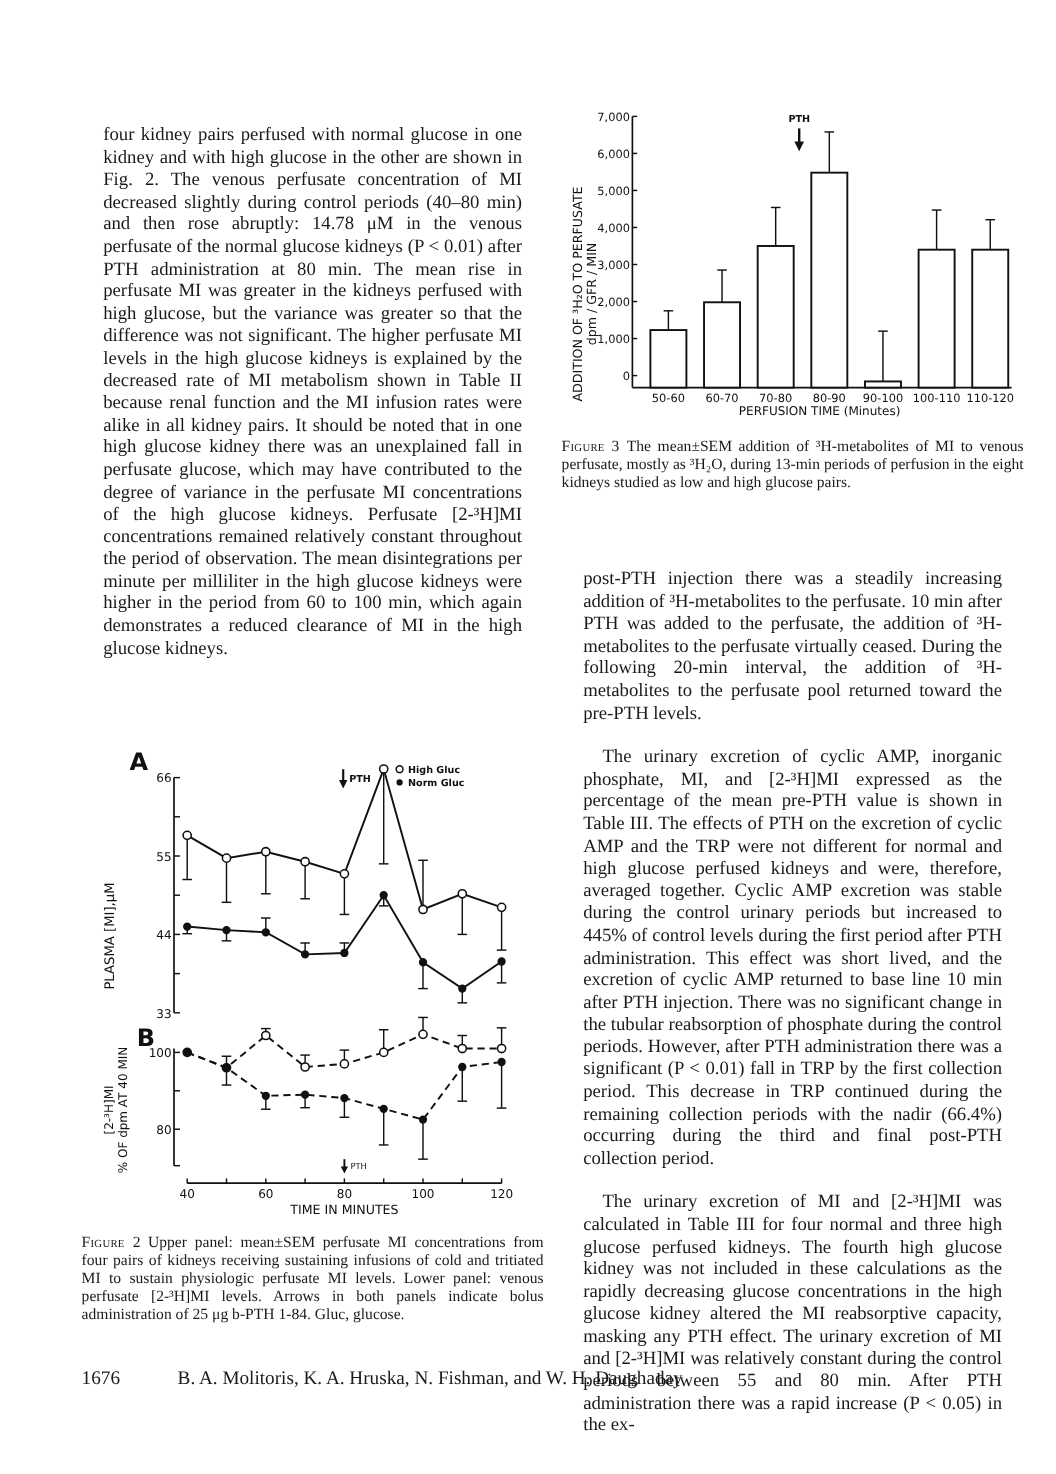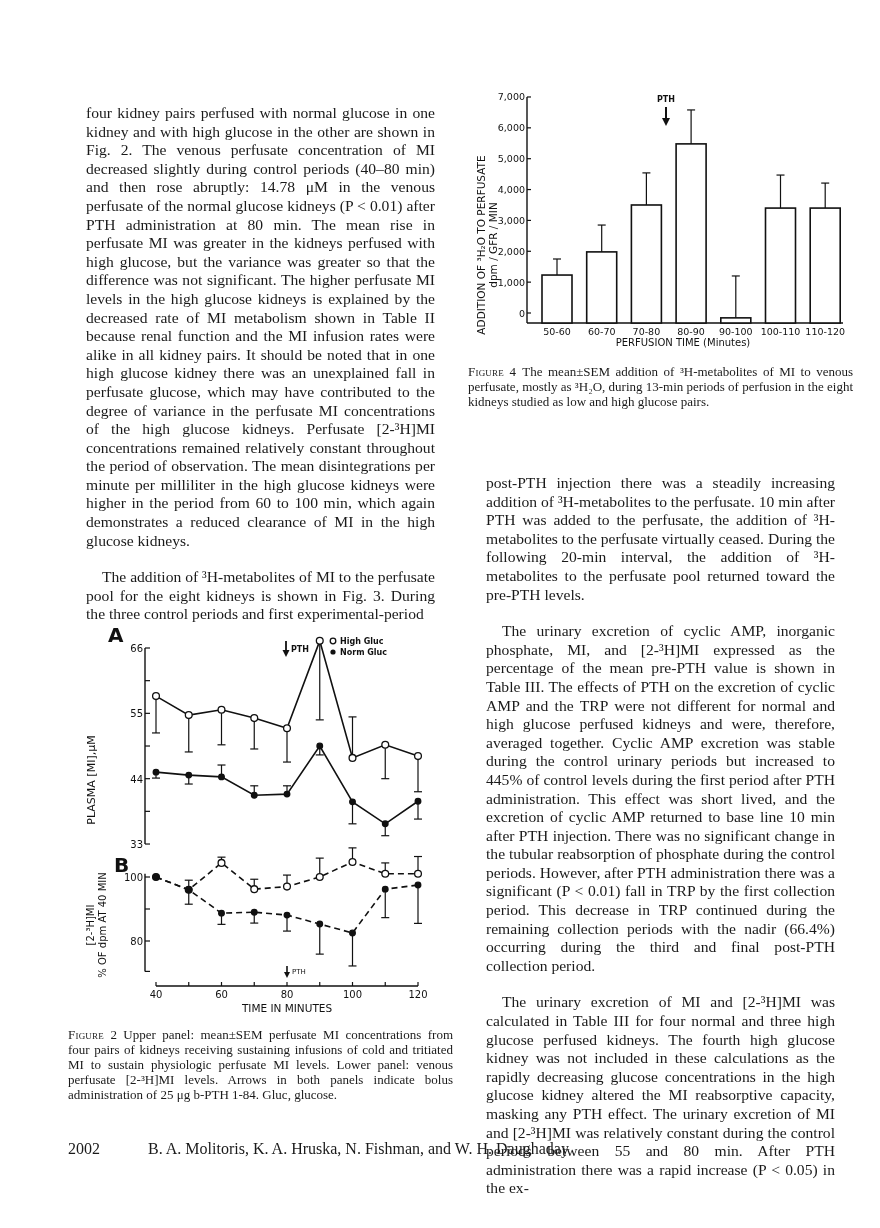--- a/index.html
+++ b/index.html
@@ -18,21 +18,20 @@
   #footer .page-num { display: inline-block; width: 80px; }
   #footer .authors { }
   svg text { font-family: "DejaVu Sans", "Liberation Sans", sans-serif; fill: #111; }
   .chart { position: absolute; }
 </style>
 </head>
 <body>
 
 <div class="col" id="left-col-top">
   <p>four kidney pairs perfused with normal glucose in one kidney and with high glucose in the other are shown in Fig. 2. The venous perfusate concentration of MI decreased slightly during control periods (40–80 min) and then rose abruptly: 14.78 μM in the venous perfusate of the normal glucose kidneys (P &lt; 0.01) after PTH administration at 80 min. The mean rise in perfusate MI was greater in the kidneys perfused with high glucose, but the variance was greater so that the difference was not significant. The higher perfusate MI levels in the high glucose kidneys is explained by the decreased rate of MI metabolism shown in Table II because renal function and the MI infusion rates were alike in all kidney pairs. It should be noted that in one high glucose kidney there was an unexplained fall in perfusate glucose, which may have contributed to the degree of variance in the perfusate MI concentrations of the high glucose kidneys. Perfusate [2-³H]MI concentrations remained relatively constant throughout the period of observation. The mean disintegrations per minute per milliliter in the high glucose kidneys were higher in the period from 60 to 100 min, which again demonstrates a reduced clearance of MI in the high glucose kidneys.</p>
-  <p class="indent">The addition of ³H-metabolites of MI to the perfusate pool for the eight kidneys is shown in Fig. 3. During the three control periods and first experimental-period</p>
 </div>
 
 <svg class="chart" id="fig3-chart" style="left:465px; top:85px;" width="390" height="275" viewBox="0 0 390 275">
   <g id="fig3-axes">
       <line x1="62" y1="11.980000000000018" x2="62" y2="238" stroke="#111" stroke-width="1.4"></line>
       <line x1="62" y1="238" x2="378" y2="238" stroke="#111" stroke-width="1.4"></line>
       <line x1="62" y1="228" x2="66" y2="228" stroke="#111" stroke-width="1.2"></line>
       <text x="60" y="231.5" text-anchor="end" font-size="9.5">0</text>
       <line x1="62" y1="197.14" x2="66" y2="197.14" stroke="#111" stroke-width="1.2"></line>
       <text x="60" y="200.64" text-anchor="end" font-size="9.5">1,000</text>
@@ -83,21 +82,21 @@
   <text id="fig3-ylabel2" transform="translate(32,160) rotate(-90)" text-anchor="middle" font-size="10.5">dpm / GFR / MIN</text>
   <text x="218" y="261" text-anchor="middle" font-size="10">PERFUSION TIME (Minutes)</text>
   <text x="201" y="17" text-anchor="middle" font-size="8" font-weight="bold">PTH</text>
   <g>
     <line x1="201" y1="22" x2="201" y2="36" stroke="#111" stroke-width="2"></line>
     <polygon points="197,33 205,33 201,41" fill="#111"></polygon>
   </g>
 </svg>
 
 <div class="caption" id="fig3-caption">
-  <span class="fig-label">Figure 4</span><span>The mean±SEM addition of ³H-metabolites of MI to venous perfusate, mostly as ³H₂O, during 13-min periods of perfusion in the eight kidneys studied as low and high glucose pairs.</span>
+  <span class="fig-label">Figure 3</span><span>The mean±SEM addition of ³H-metabolites of MI to venous perfusate, mostly as ³H₂O, during 13-min periods of perfusion in the eight kidneys studied as low and high glucose pairs.</span>
 </div>
 
 <div class="col" id="right-col">
   <p>post-PTH injection there was a steadily increasing addition of ³H-metabolites to the perfusate. 10 min after PTH was added to the perfusate, the addition of ³H-metabolites to the perfusate virtually ceased. During the following 20-min interval, the addition of ³H-metabolites to the perfusate pool returned toward the pre-PTH levels.</p>
   <p class="indent">The urinary excretion of cyclic AMP, inorganic phosphate, MI, and [2-³H]MI expressed as the percentage of the mean pre-PTH value is shown in Table III. The effects of PTH on the excretion of cyclic AMP and the TRP were not different for normal and high glucose perfused kidneys and were, therefore, averaged together. Cyclic AMP excretion was stable during the control urinary periods but increased to 445% of control levels during the first period after PTH administration. This effect was short lived, and the excretion of cyclic AMP returned to base line 10 min after PTH injection. There was no significant change in the tubular reabsorption of phosphate during the control periods. However, after PTH administration there was a significant (P &lt; 0.01) fall in TRP by the first collection period. This decrease in TRP continued during the remaining collection periods with the nadir (66.4%) occurring during the third and final post-PTH collection period.</p>
   <p class="indent">The urinary excretion of MI and [2-³H]MI was calculated in Table III for four normal and three high glucose perfused kidneys. The fourth high glucose kidney was not included in these calculations as the rapidly decreasing glucose concentrations in the high glucose kidney altered the MI reabsorptive capacity, masking any PTH effect. The urinary excretion of MI and [2-³H]MI was relatively constant during the control periods between 55 and 80 min. After PTH administration there was a rapid increase (P &lt; 0.05) in the ex-</p>
 </div>
 
 <svg class="chart" id="fig2-chart" style="left:80px; top:620px;" width="370" height="400" viewBox="0 0 370 400">
   <g id="fig2-a">
@@ -271,14 +270,14 @@
     <polygon points="204,352 210,352 207,358" fill="#111"></polygon>
   </g>
   <text x="212" y="354" font-size="7">PTH</text>
 </svg>
 
 <div class="caption" id="fig2-caption">
   <span class="fig-label">Figure 2</span><span>Upper panel: mean±SEM perfusate MI concentrations from four pairs of kidneys receiving sustaining infusions of cold and tritiated MI to sustain physiologic perfusate MI levels. Lower panel: venous perfusate [2-³H]MI levels. Arrows in both panels indicate bolus administration of 25 μg b-PTH 1-84. Gluc, glucose.</span>
 </div>
 
 <div id="footer">
-  <span class="page-num">2002</span><span class="authors">B. A. Molitoris, K. A. Hruska, N. Fishman, and W. H. Daughaday</span>
+  <span class="page-num">1676</span><span class="authors">B. A. Molitoris, K. A. Hruska, N. Fishman, and W. H. Daughaday</span>
 </div>
 
 </body></html>

